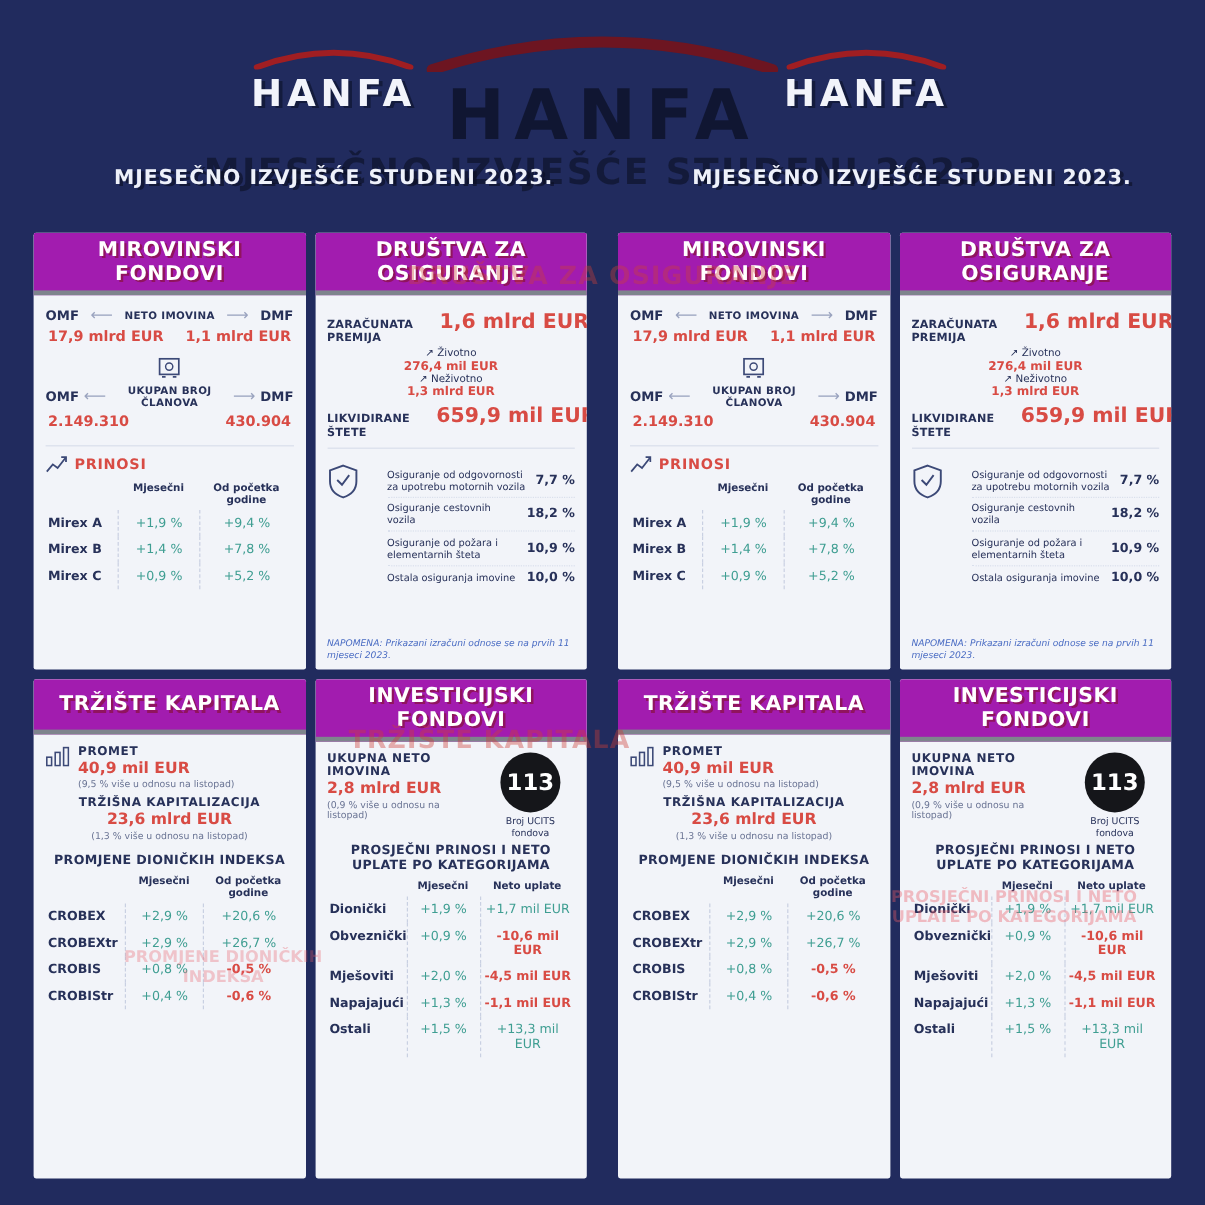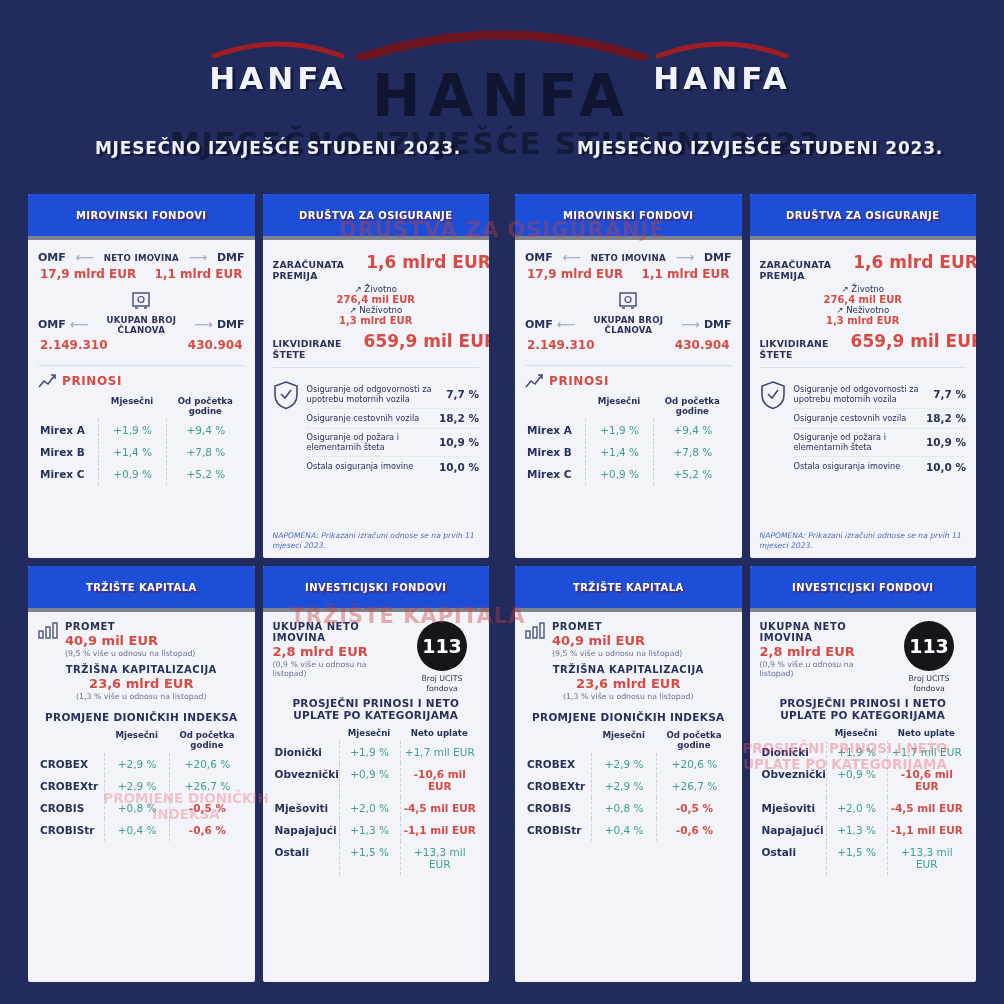--- a/index.html
+++ b/index.html
@@ -50,23 +50,23 @@
   }
   .sheet {
     flex:1; display:grid;
     grid-template-columns:1fr 1fr; grid-template-rows:364px 1fr; gap:8px;
   }
   .panel {
     background:#f2f4f9; display:flex; flex-direction:column; overflow:hidden;
     border-radius:2px;
   }
   .panel-header {
-    background:#1d4ed8; color:#fff; min-height:46px;
+    background:#a21caf; color:#fff; min-height:46px;
     display:flex; align-items:center; justify-content:center;
-    font-weight:bold; font-size:10px; letter-spacing:.4px; text-align:center;
+    font-weight:bold; font-size:17px; letter-spacing:.4px; text-align:center;
     padding:4px 8px; text-shadow:2px 2px 0 rgba(125,12,14,.5);
     border-bottom:4px solid #7e848d;
   }
   .panel-body { flex:1; padding:9px 10px 7px 10px; display:flex; flex-direction:column; }
 
   
   .red-val { color:#d84b44; font-weight:bold; }
   .divider { border-top:1px solid #d9dfec; margin:7px 0; }
   .pos { color:#3f9e92; font-weight:normal; }
   .neg { color:#d84b44; font-weight:bold; }
@@ -87,21 +87,21 @@
   .t-name { font-size:10.5px; font-weight:bold; padding:5px 2px; color:#273159; }
   .t-cell { font-size:10.5px; text-align:center; padding:5px 2px; border-left:1px dashed #c9d0e2; }
 
   
   .stat-line { display:flex; justify-content:space-between; align-items:baseline; gap:22px; margin-top:3px; }
   .stat-label { font-size:9.3px; font-weight:bold; letter-spacing:.2px; }
   .stat-value { font-size:17px; white-space:nowrap; }
   .substat { display:flex; justify-content:flex-start; margin:3px 0 2px 0;flex-direction:column; }
   .substat .cell { font-size:8.6px; text-align:center; }
   .substat .cell .v { font-size:10px; display:block; }
-  .classes { display:flex; gap:8px; margin-top:5px; align-items:flex-start; }
+  .classes { display:flex; gap:24px; margin-top:5px; align-items:flex-start; }
   .class-list { flex:1; }
   .class-row { display:flex; justify-content:space-between; align-items:center; gap:6px; padding:3.5px 0; border-bottom:1px dotted #d9dfec; }
   .class-name { font-size:8.2px; line-height:1.25; }
   .class-val { font-size:10.5px; font-weight:bold; color:#273159; white-space:nowrap; }
   .note { margin-top:auto; font-size:7.6px; color:#4a6cc3; font-style:italic; line-height:1.3; }
 
   
   .kpi { display:flex; gap:7px; align-items:flex-start; margin-bottom:6px; }
   .kpi-txt { flex:1; }
   .kpi-label { font-size:10px; font-weight:bold; letter-spacing:.5px; }

